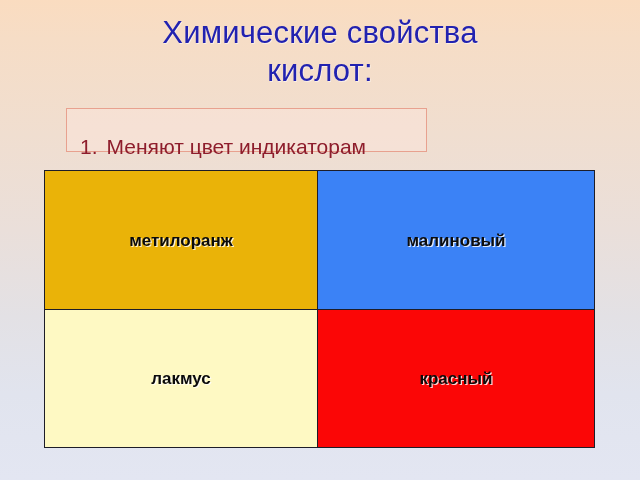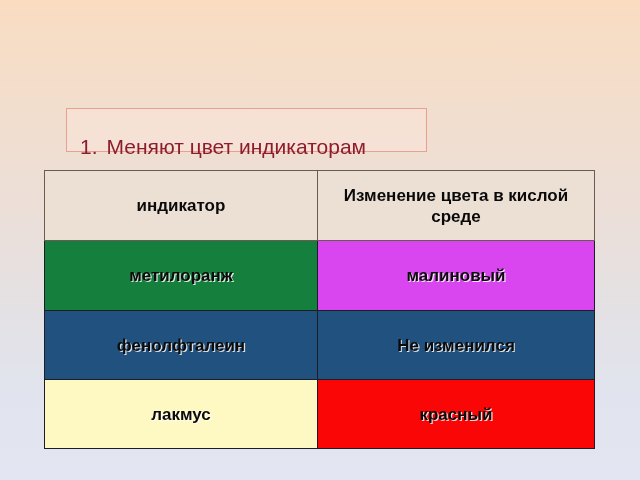--- a/index.html
+++ b/index.html
@@ -97,59 +97,53 @@
     background: #ece0d5;
     color: #0a0a0a;
     border-color: #6b5a4e;
   }
   .row-head td.col-a { font-size: 17px; }
 
   .row-1 { height: 70px; }
   .row-2 { height: 69px; }
   .row-3 { height: 69px; }
 
-  .cell-orange   { background: #15803d; color: #0b0b0b; }
-  .cell-magenta  { background: #d946ef; color: #0d0d0d; }
+  .cell-orange   { background: #eab308; color: #0b0b0b; }
+  .cell-magenta  { background: #3b82f6; color: #0d0d0d; }
   .cell-steel    { background: #21517f; color: #0b0b0b; }
   .cell-purple   { background: #fef9c3; color: #0b0b0b; }
   .cell-red      { background: #fb0606; color: #0b0b0b; }
 
   
   .emboss {
     text-shadow: 1.2px 1.2px 0 rgba(255,255,255,0.82);
   }
 </style>
 </head>
 <body>
 
 <div id="slide">
 
+  <div class="slide-title">Химические свойства
+кислот:</div>
 
   <div class="item-box"></div>
 
   <div class="item-text">
     <span class="num">1.</span><span>Меняют цвет индикаторам</span>
   </div>
 
   <table class="data-table">
     <tbody>
-      <tr class="row-head">
-        <td class="col-a">индикатор</td>
-        <td class="col-b">Изменение цвета в кислой среде</td>
-      </tr>
 
       <tr class="row-1">
         <td class="col-a cell-orange emboss">метилоранж</td>
         <td class="col-b cell-magenta emboss">малиновый</td>
       </tr>
 
-      <tr class="row-2">
-        <td class="col-a cell-steel emboss">фенолфталеин</td>
-        <td class="col-b cell-steel emboss">Не изменился</td>
-      </tr>
 
       <tr class="row-3">
         <td class="col-a cell-purple emboss">лакмус</td>
         <td class="col-b cell-red emboss">красный</td>
       </tr>
     </tbody>
   </table>
 
 </div>
 

